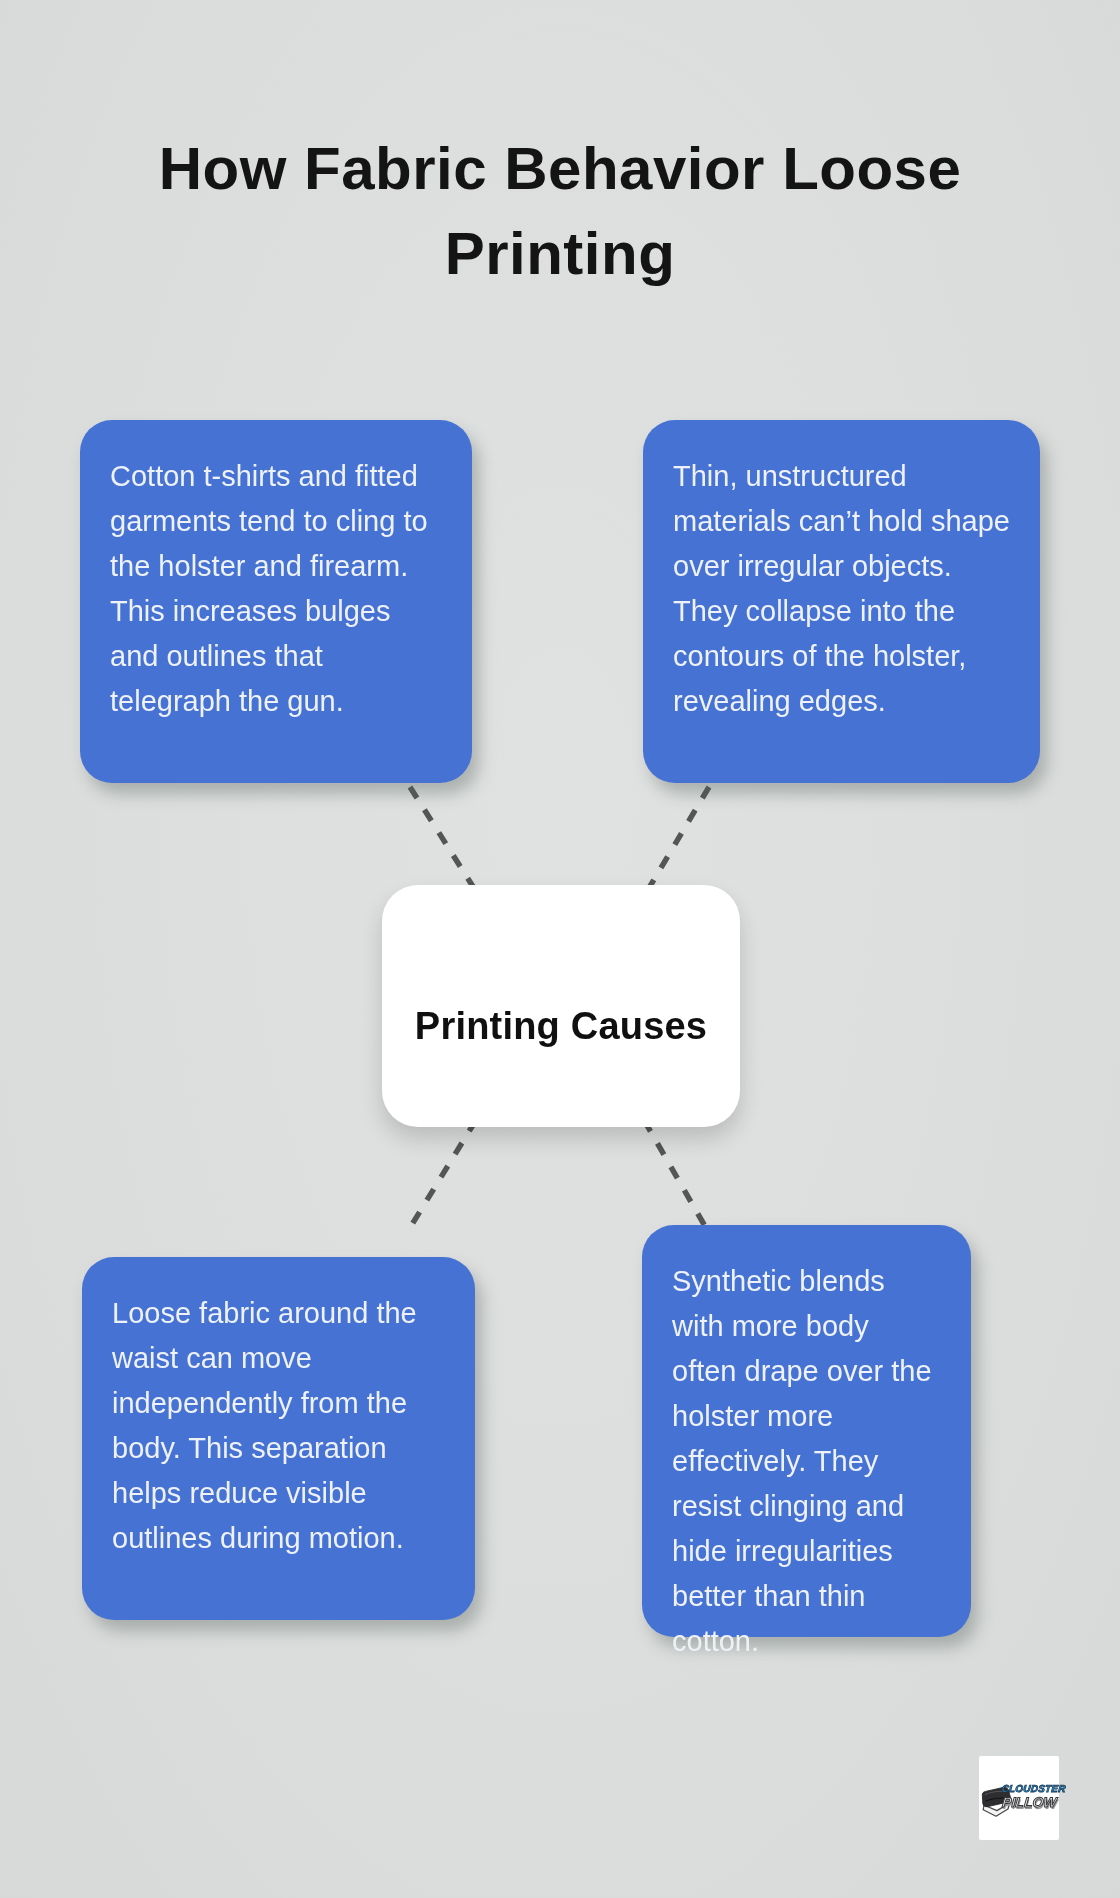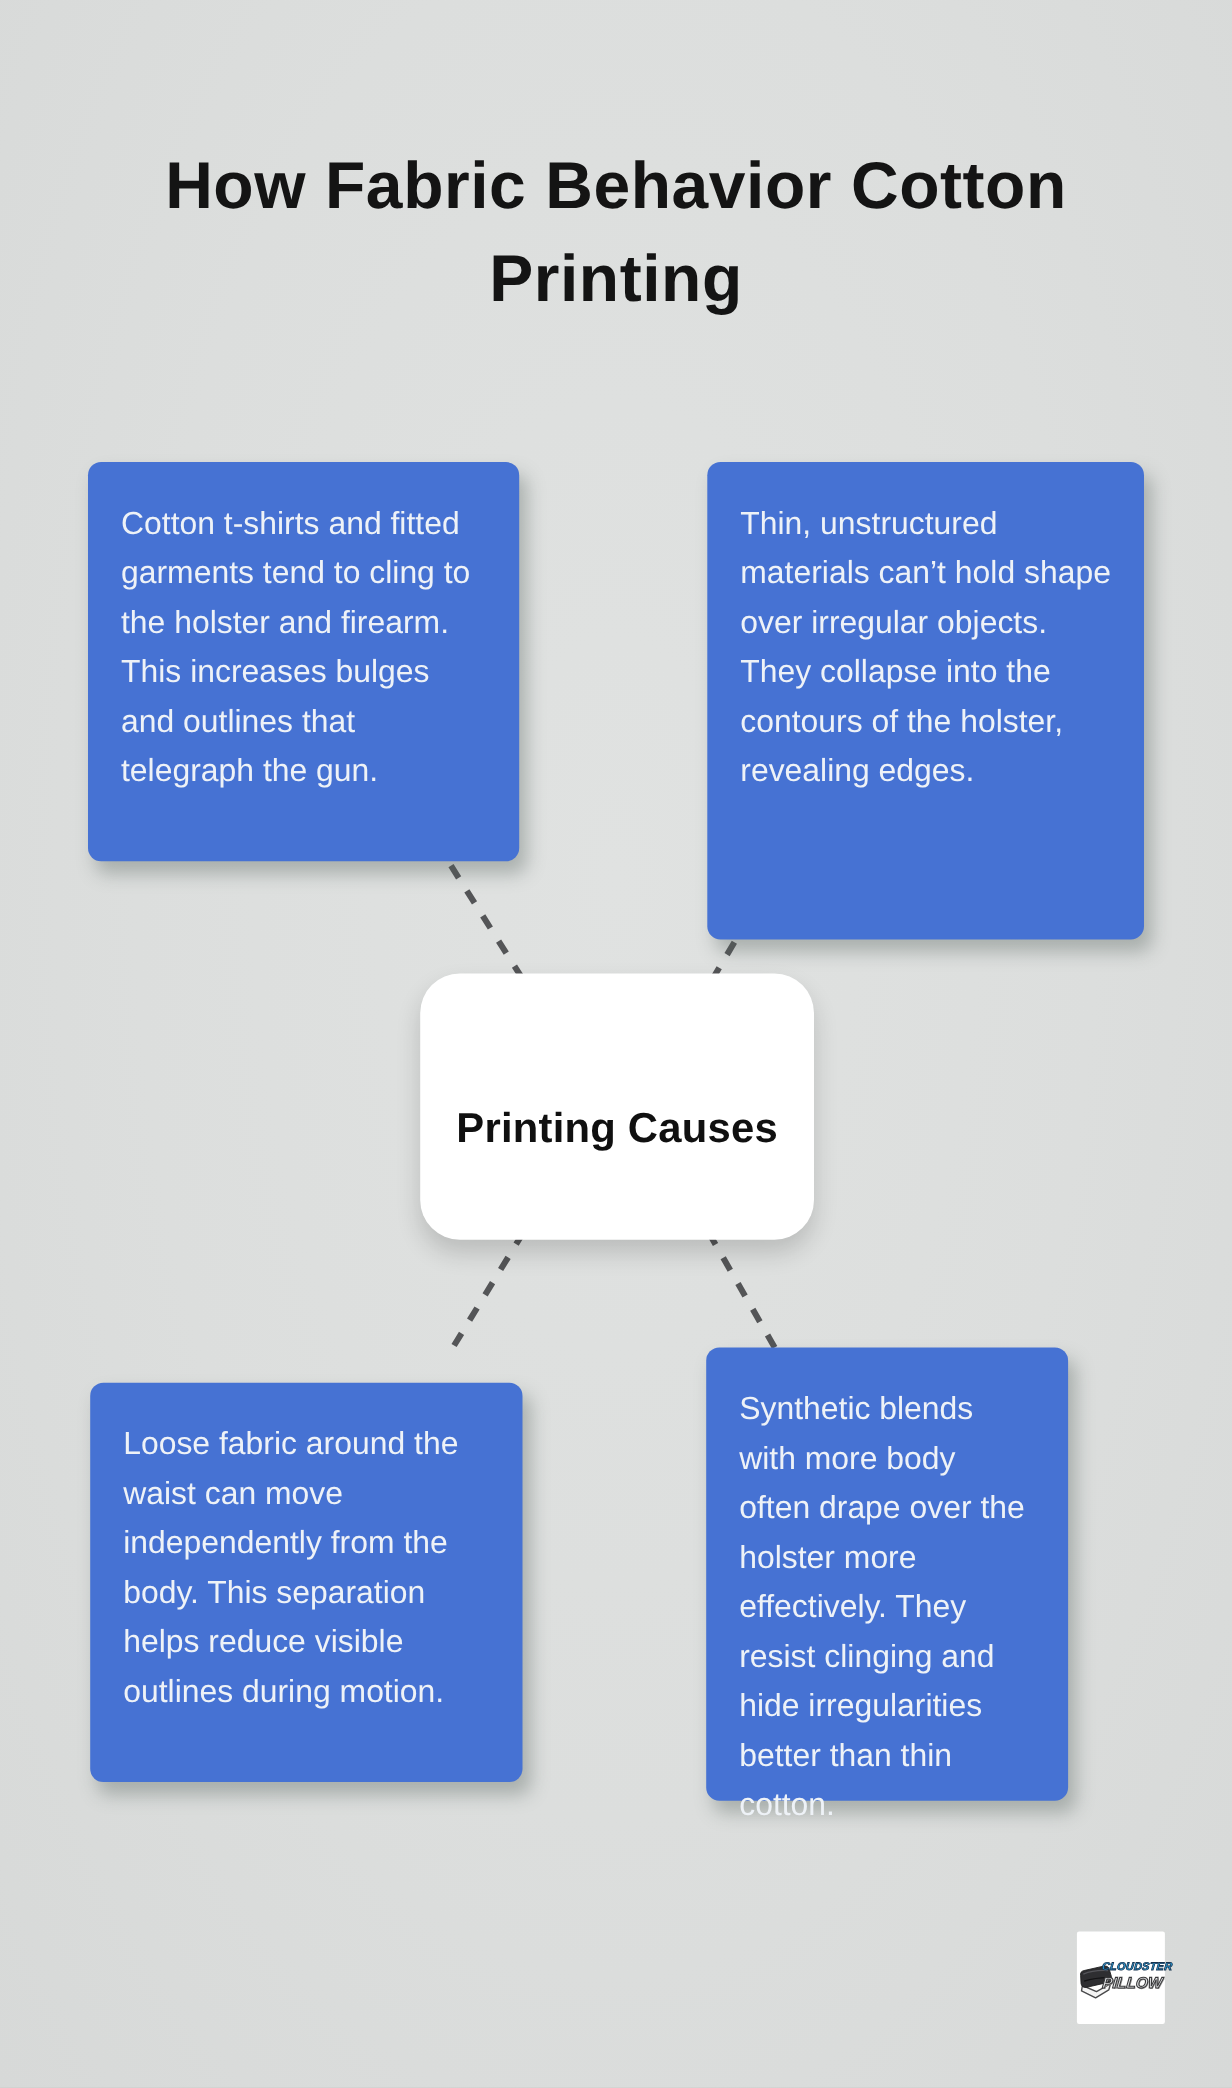--- a/index.html
+++ b/index.html
@@ -25,30 +25,30 @@
     text-align: center;
     font-size: 60px;
     line-height: 85px;
     font-weight: 800;
     color: #141414;
     letter-spacing: 0.5px;
   }
   .node {
     position: absolute;
     background: #4672d3;
-    border-radius: 12px;
+    border-radius: 32px;
     box-shadow: 7px 11px 16px rgba(88, 99, 94, 0.38);
     color: #eef2f7;
     font-size: 29px;
     line-height: 45px;
     padding: 34px 30px;
     box-sizing: border-box;
   }
   .node-top-left    { left: 80px;  top: 420px;  width: 392px; height: 363px; }
-  .node-top-right   { left: 643px; top: 420px;  width: 397px; height: 434px; }
+  .node-top-right   { left: 643px; top: 420px;  width: 397px; height: 363px; }
   .node-bottom-left { left: 82px;  top: 1229px; width: 393px; height: 363px; margin-top: 28px; }
   .node-bottom-right{ left: 642px; top: 1225px; width: 329px; height: 412px; }
   .center-node {
     position: absolute;
     left: 382px;
     top: 885px;
     width: 358px;
     height: 242px;
     background: #ffffff;
     border-radius: 36px;
@@ -126,21 +126,21 @@
     text-shadow: 1px 1.5px 0 #9a9a9a;
     margin-top: 1px;
     white-space: nowrap;
   }
 </style>
 </head>
 <body>
 
 <div id="canvas">
 
-  <h1 class="title">How Fabric Behavior Cotton Printing</h1>
+  <h1 class="title">How Fabric Behavior Loose Printing</h1>
 
   <svg id="connector-svg" viewBox="0 0 1120 1898" xmlns="http://www.w3.org/2000/svg">
     <line x1="410" y1="787" x2="477" y2="893"></line>
     <line x1="709" y1="787" x2="646" y2="893"></line>
     <line x1="476" y1="1120" x2="408" y2="1231"></line>
     <line x1="644" y1="1120" x2="706" y2="1228"></line>
   </svg>
 
   <div class="node node-top-left">
     <span>Cotton t-shirts and fitted garments tend to cling to the holster and firearm. This increases bulges and outlines that telegraph the gun.</span>

